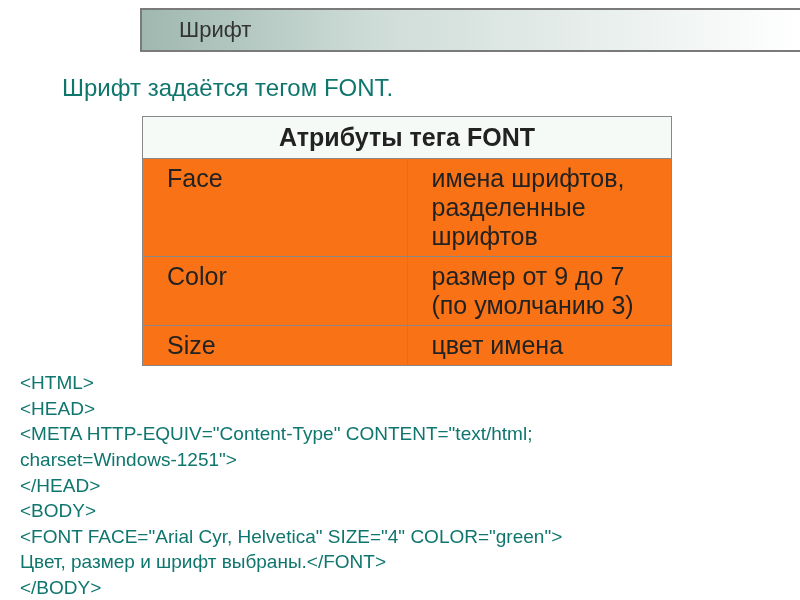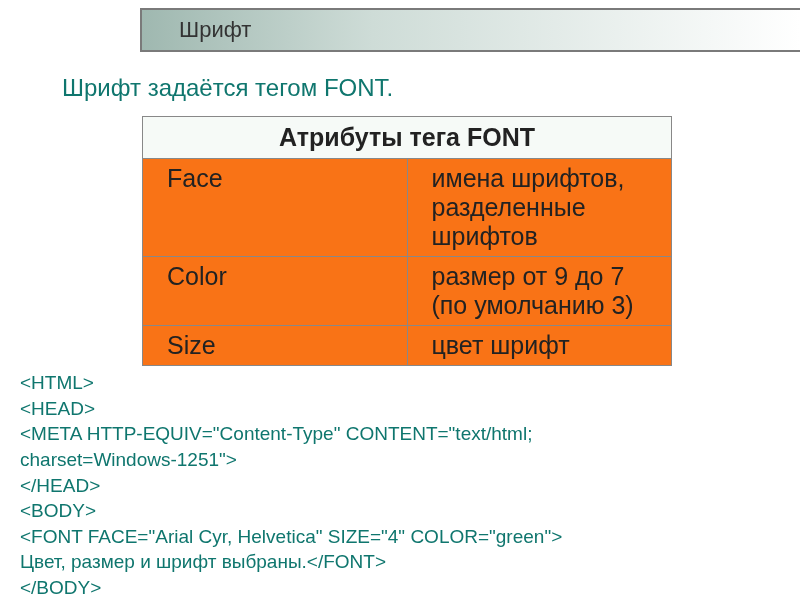--- a/index.html
+++ b/index.html
@@ -83,21 +83,21 @@
   <tr>
     <td class="col-name">Face</td>
     <td>имена шрифтов, разделенные шрифтов</td>
   </tr>
   <tr>
     <td class="col-name">Color</td>
     <td>размер от 9 до 7 (по умолчанию 3)</td>
   </tr>
   <tr>
     <td class="col-name">Size</td>
-    <td>цвет шрифт</td>
+    <td>цвет имена</td>
   </tr>
 </tbody>
   </table>
 
 <div class="code-block">&lt;HTML&gt;
 &lt;HEAD&gt;
 &lt;META HTTP-EQUIV="Content-Type" CONTENT="text/html;
 charset=Windows-1251"&gt;
 &lt;/HEAD&gt;
 &lt;BODY&gt;

